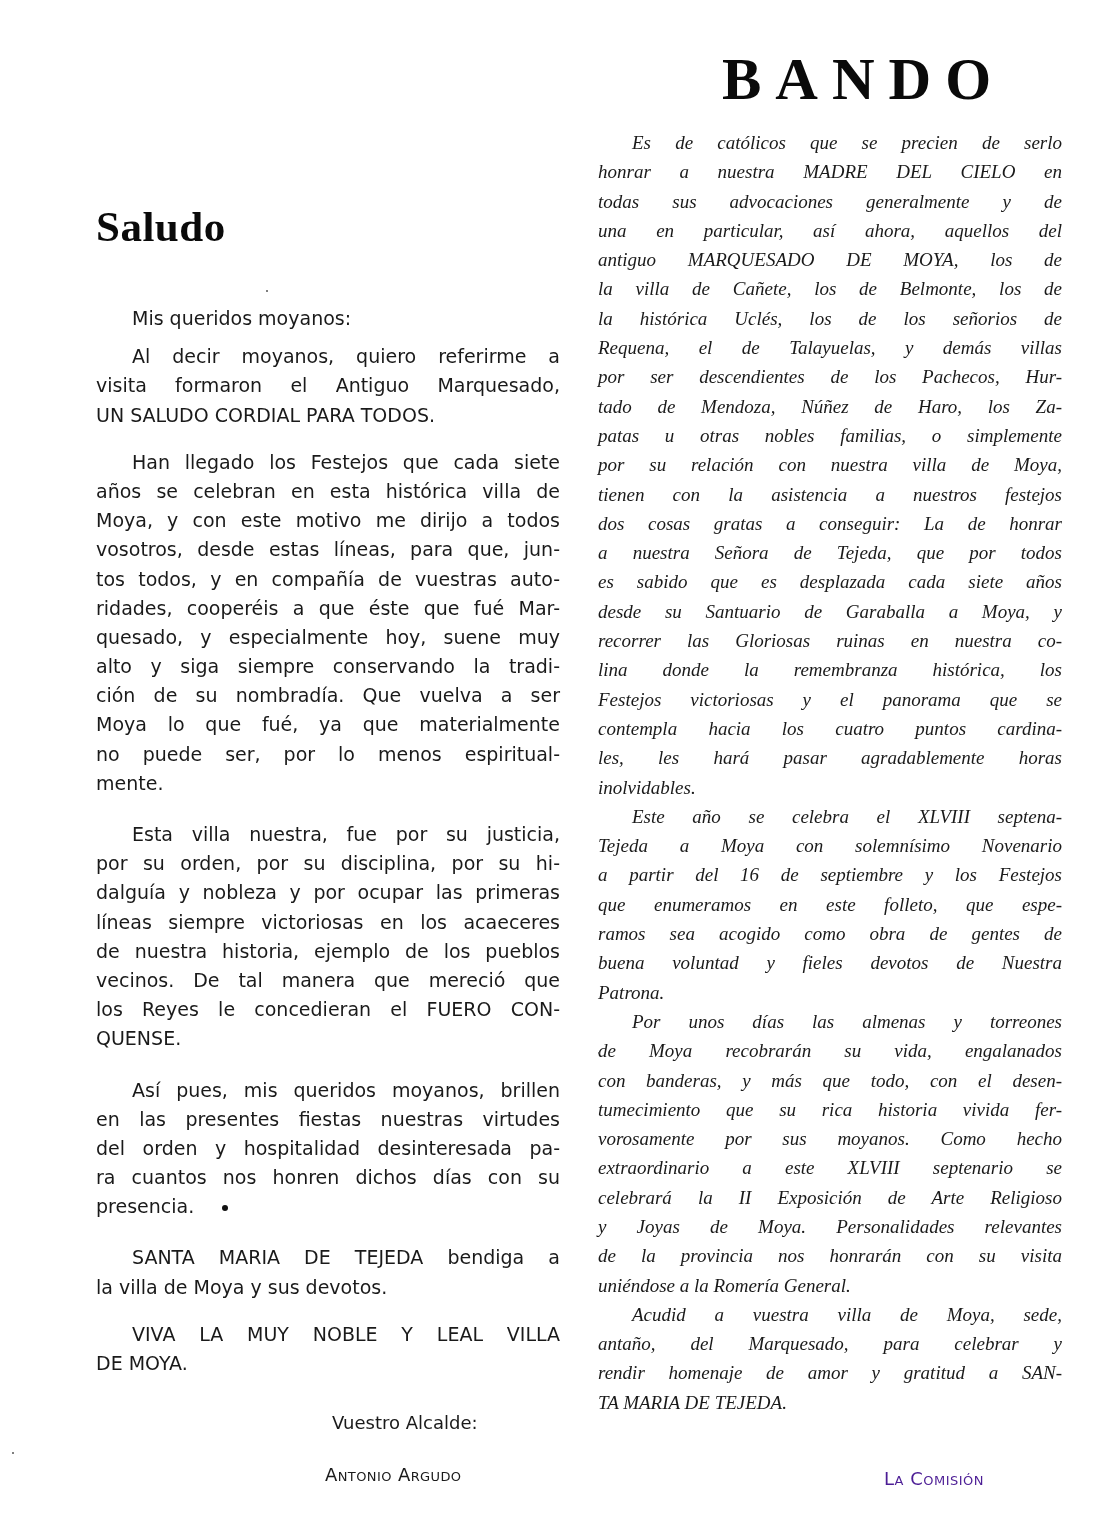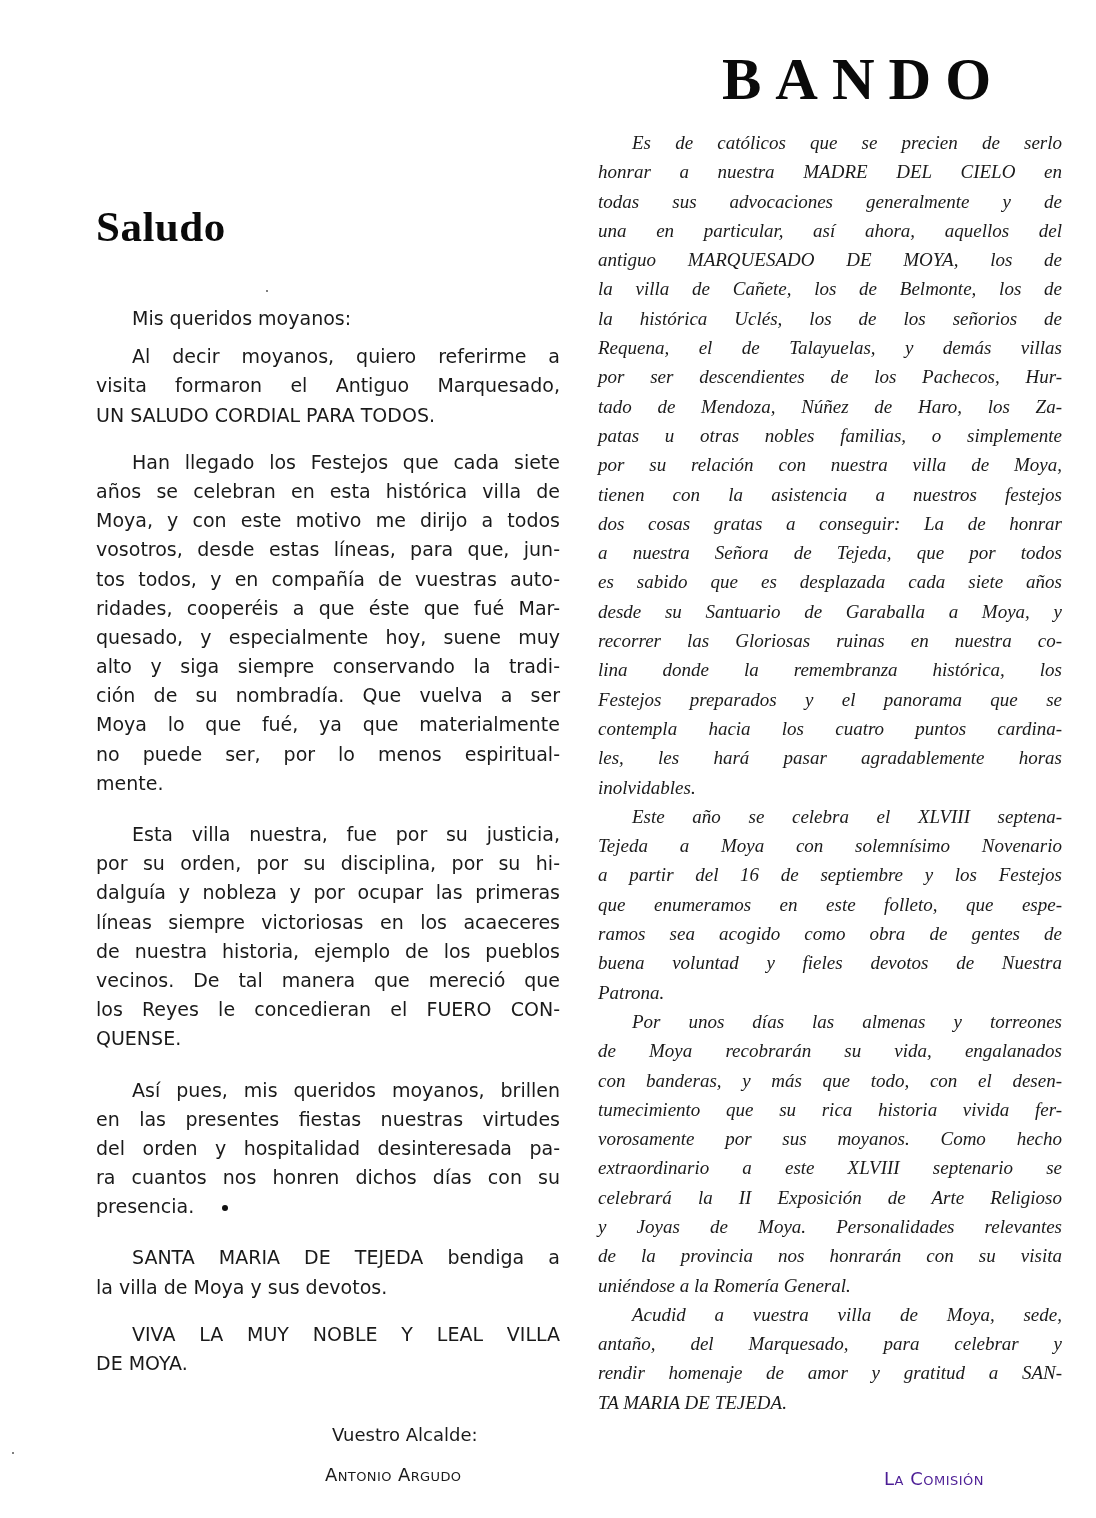--- a/index.html
+++ b/index.html
@@ -65,21 +65,21 @@
       left: 0;
       top: 1412px;
       width: 464px;
       font-family: "DejaVu Sans", "Liberation Sans", sans-serif;
       font-size: 18px;
       color: #1a1a1a;
     }
     .sig-title {
       position: absolute;
       left: 236px;
-      top: 12px;
+      top: 0;
       white-space: nowrap;
     }
     .sig-name {
       position: absolute;
       left: 229px;
       top: 52px;
       white-space: nowrap;
       font-variant: small-caps;
       letter-spacing: 0.4px;
     }
@@ -232,21 +232,21 @@
         <span class="line">tado de Mendoza, Núñez de Haro, los Za-</span>
         <span class="line">patas u otras nobles familias, o simplemente</span>
         <span class="line">por su relación con nuestra villa de Moya,</span>
         <span class="line">tienen con la asistencia a nuestros festejos</span>
         <span class="line">dos cosas gratas a conseguir: La de honrar</span>
         <span class="line">a nuestra Señora de Tejeda, que por todos</span>
         <span class="line">es sabido que es desplazada cada siete años</span>
         <span class="line">desde su Santuario de Garaballa a Moya, y</span>
         <span class="line">recorrer las Gloriosas ruinas en nuestra co-</span>
         <span class="line">lina donde la remembranza histórica, los</span>
-        <span class="line">Festejos preparados y el panorama que se</span>
+        <span class="line">Festejos victoriosas y el panorama que se</span>
         <span class="line">contempla hacia los cuatro puntos cardina-</span>
         <span class="line">les, les hará pasar agradablemente horas</span>
         <span class="line last">inolvidables.</span>
       </div>
 
       <div class="para">
         <span class="line indent">Este año se celebra el XLVIII septena-</span>
         <span class="line">Tejeda a Moya con solemnísimo Novenario</span>
         <span class="line">a partir del 16 de septiembre y los Festejos</span>
         <span class="line">que enumeramos en este folleto, que espe-</span>

